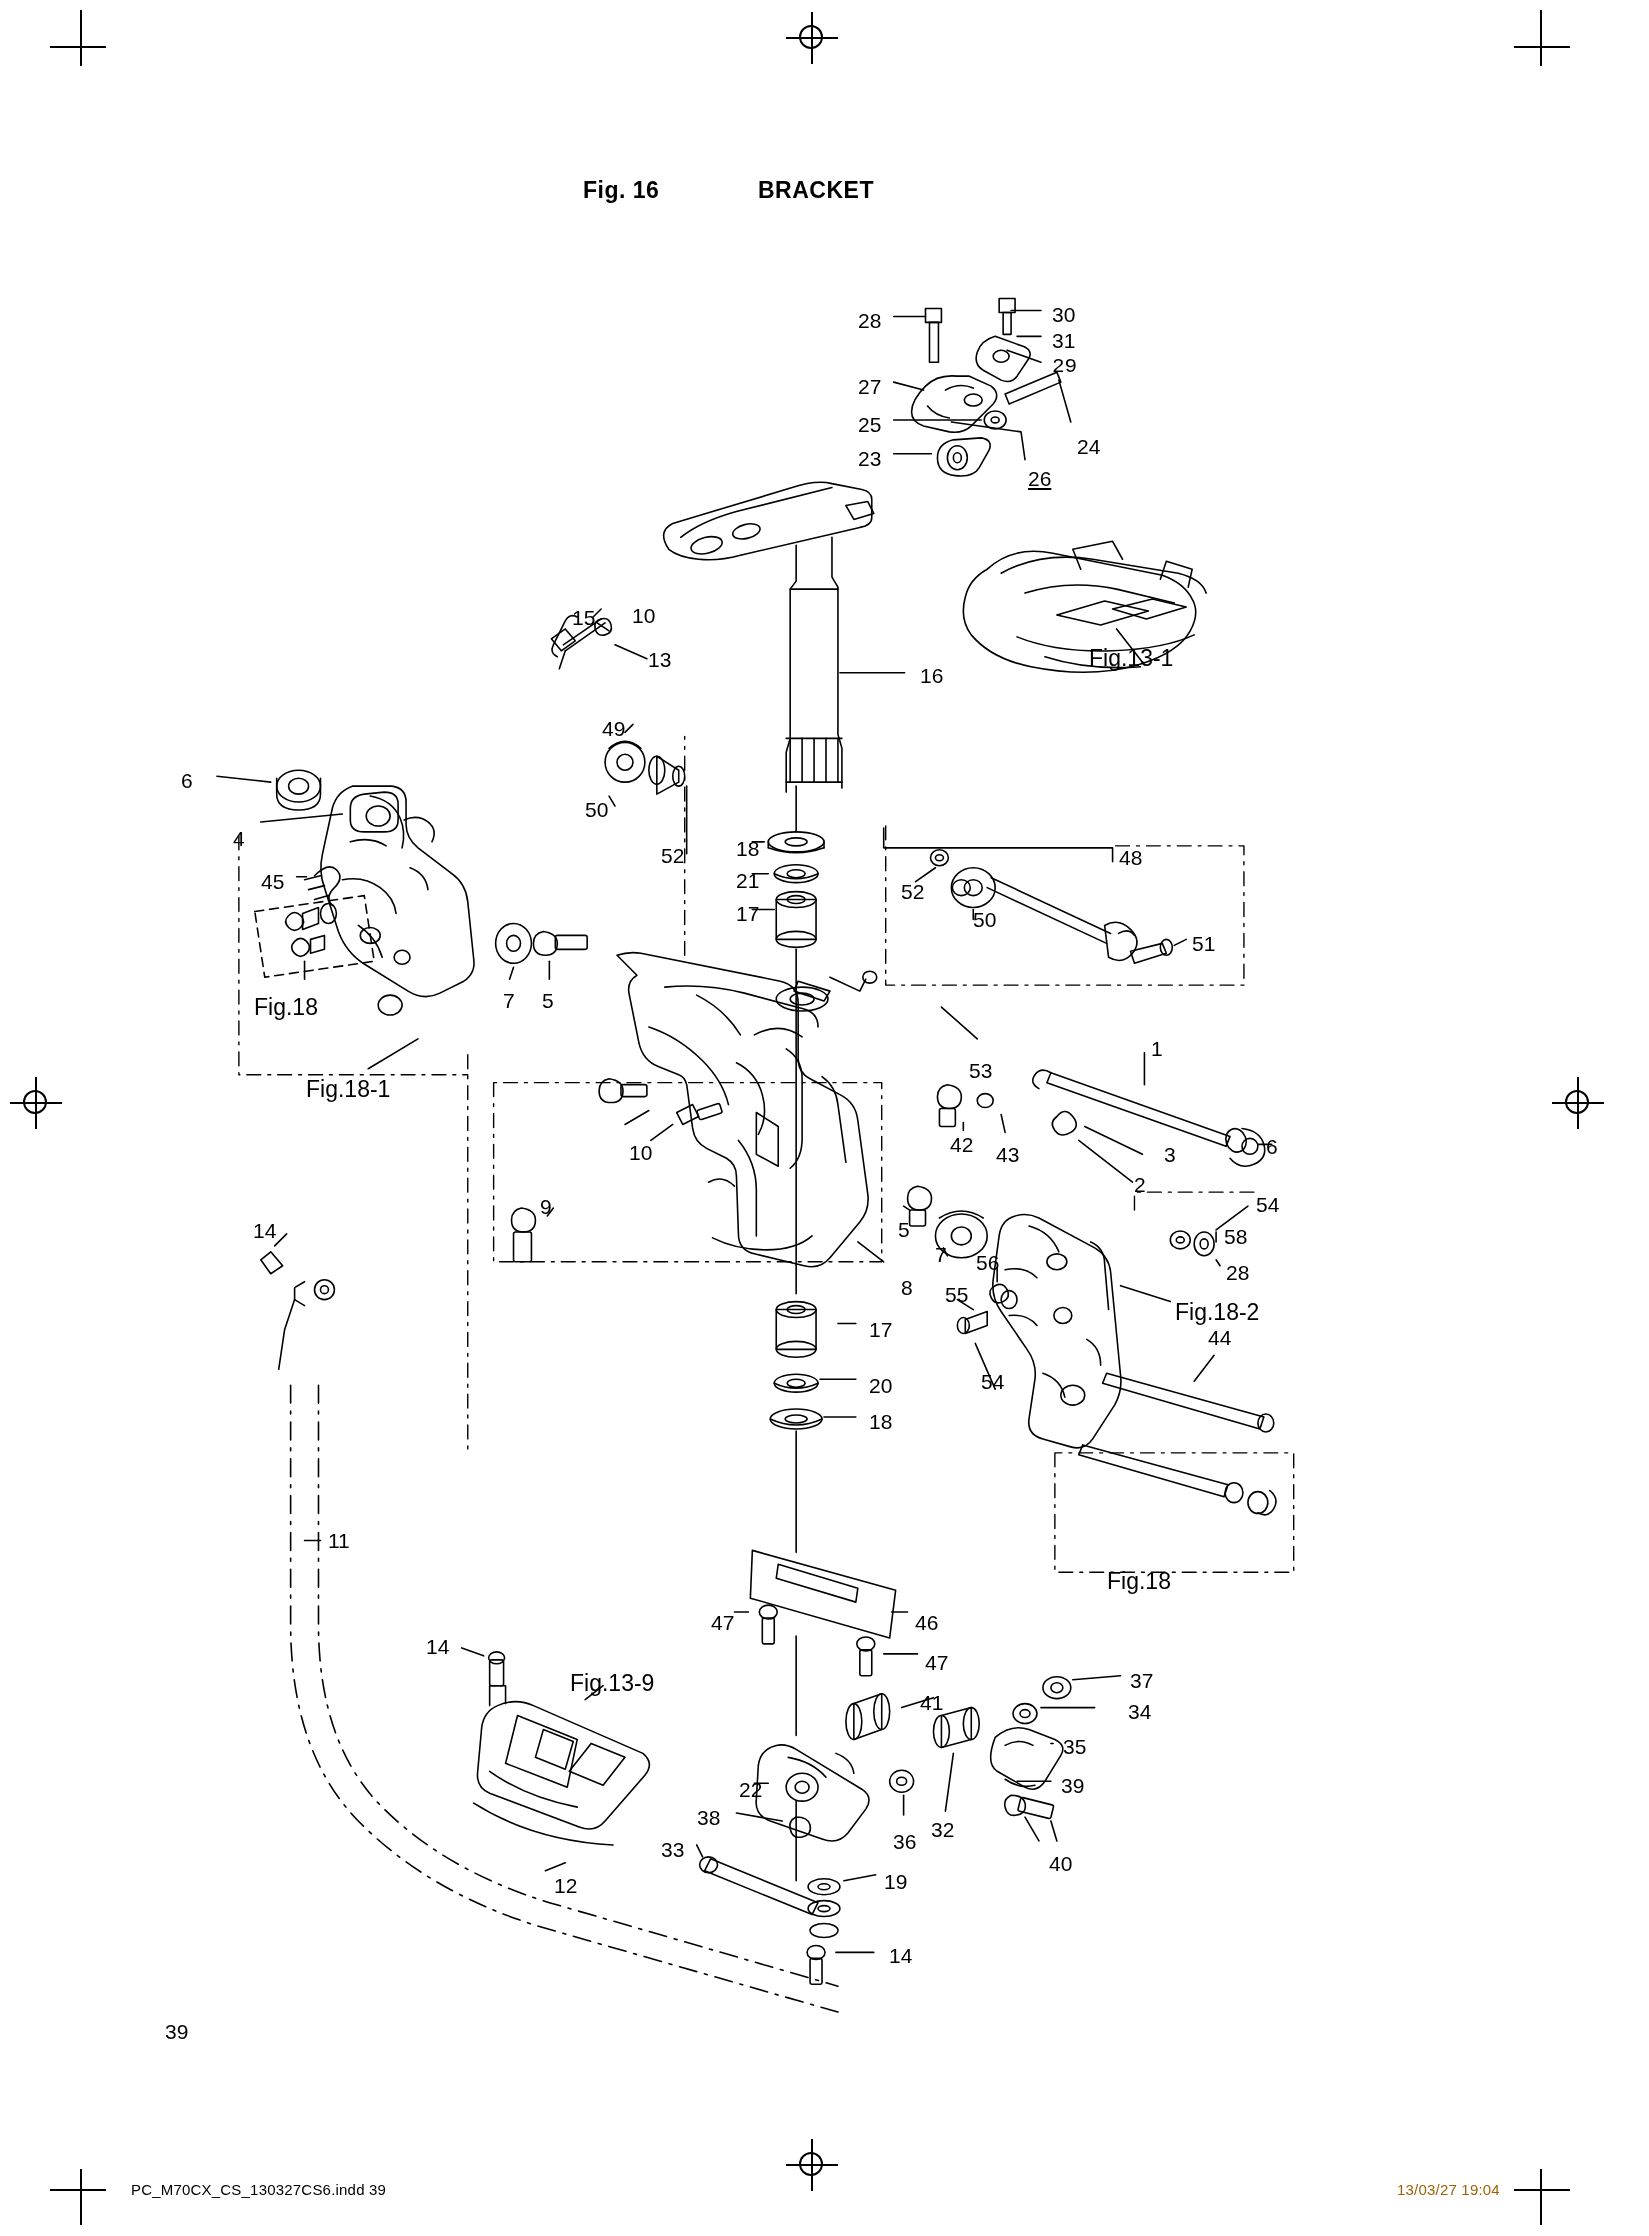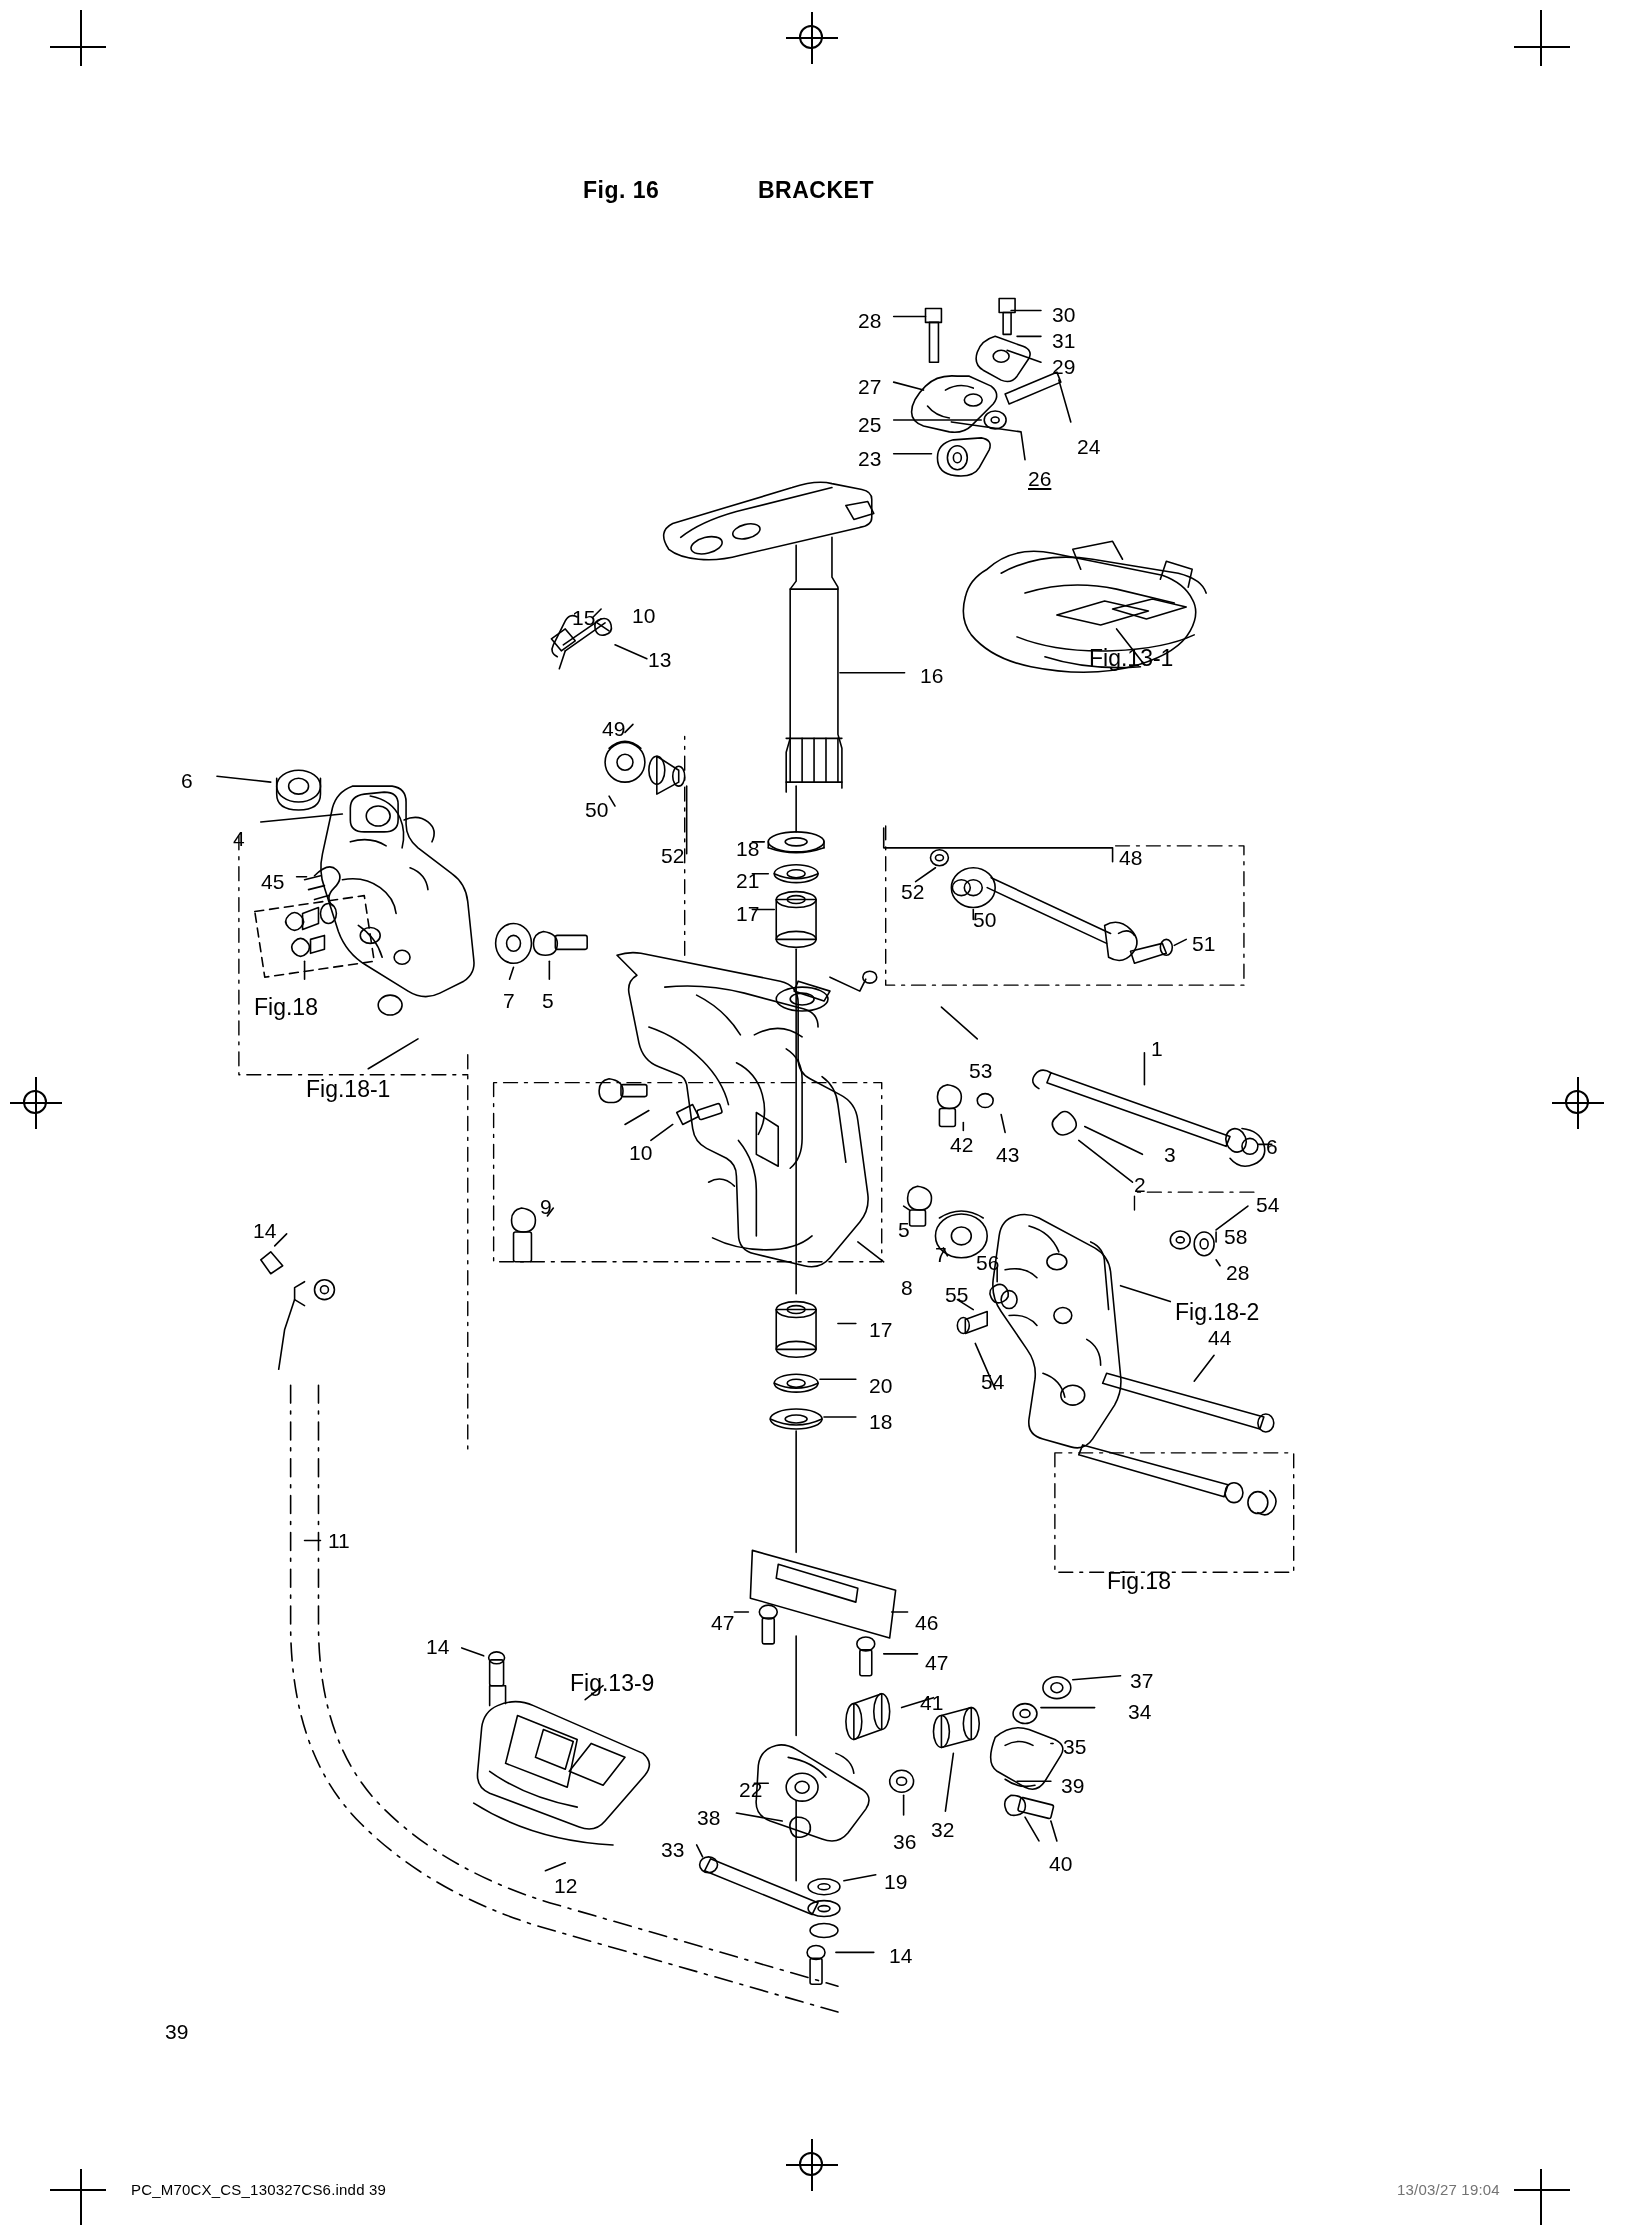--- a/index.html
+++ b/index.html
@@ -77,21 +77,21 @@
   }
   .footer-left {
     position: absolute;
     font-size: 15px;
     color: #000;
     letter-spacing: 0.2px;
   }
   .footer-right {
     position: absolute;
     font-size: 15px;
-    color: #737373;
+    color: #a16207;
     letter-spacing: 0.2px;
   }
 
   
   .lbl {
     position: absolute;
     font-size: 21px;
     color: #000;
     white-space: nowrap;
     line-height: 1;
@@ -528,21 +528,21 @@
       <line x1="800" y1="954" x2="800" y2="1300"></line>
       <line x1="800" y1="1438" x2="800" y2="1560"></line>
       <line x1="800" y1="1644" x2="800" y2="1744"></line>
       <line x1="800" y1="1810" x2="800" y2="1890"></line>
     </g>
   </svg>
 
   <div class="lbl" style="left:858px; top:310px;">28</div>
   <div class="lbl" style="left:1052px; top:304px;">30</div>
   <div class="lbl" style="left:1052px; top:330px;">31</div>
-  <div class="lbl" style="left:1052px; top:356px;">29</div>
+  <div class="lbl" style="left:1052px; top:356px;font-family:Liberation Mono, monospace;">29</div>
   <div class="lbl" style="left:858px; top:376px;">27</div>
   <div class="lbl" style="left:858px; top:414px;">25</div>
   <div class="lbl" style="left:858px; top:448px;">23</div>
   <div class="lbl" style="left:1077px; top:436px;">24</div>
   <div class="lbl" style="left:1028px; top:468px;text-decoration:underline;">26</div>
   <div class="lbl ref" style="left:1089px; top:647px;">Fig.13-1</div>
   <div class="lbl" style="left:920px; top:665px;">16</div>
   <div class="lbl" style="left:572px; top:607px;">15</div>
   <div class="lbl" style="left:632px; top:605px;">10</div>
   <div class="lbl" style="left:648px; top:649px;">13</div>

